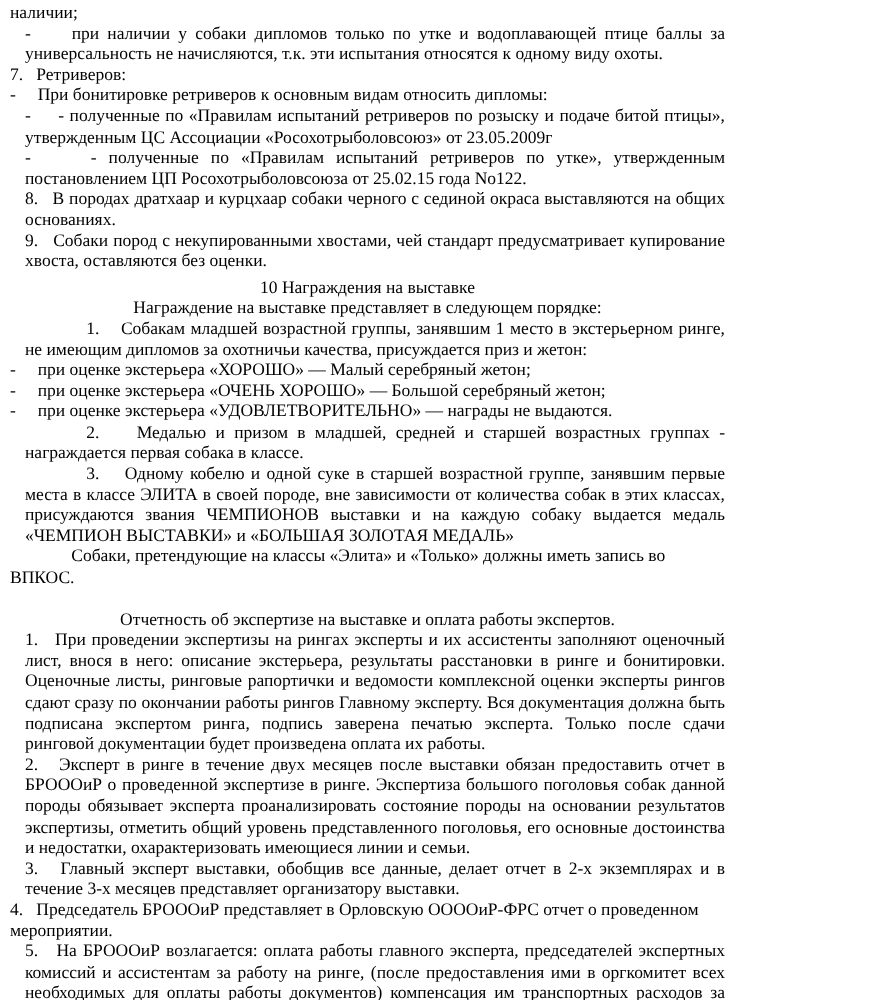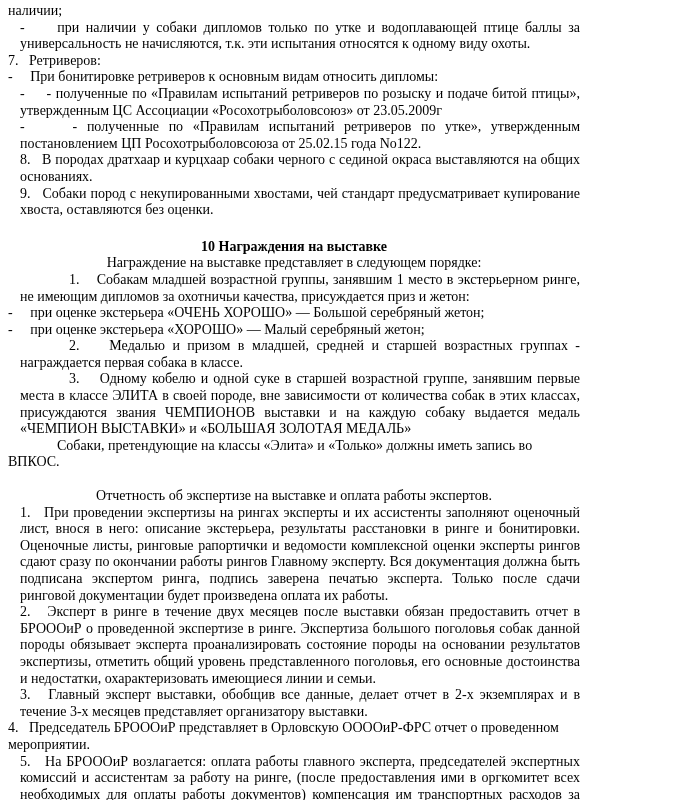--- a/index.html
+++ b/index.html
@@ -24,21 +24,21 @@
     background: #ffffff;
   }
   p {
     margin: 0;
     padding: 0;
   }
   .justify { text-align: justify; margin-left: 12px; }
   .left    { text-align: left; }
   .center  { text-align: center; }
   .indent  { text-indent: 49px; }
-  .gap-sm  { margin-top: 20px; font-weight: bold; }
+  .gap-sm  { margin-top: 4px; }
   .gap-md  { margin-top: 17px; }
 </style>
 </head>
 <body>
 
 <div class="page">
 
   <div>
     <p class="left">наличии;</p>
     <p class="justify">-&nbsp;&nbsp;&nbsp;&nbsp;&nbsp;при наличии у собаки дипломов только по утке и водоплавающей птице баллы за универсальность не начисляются, т.к. эти испытания относятся к одному виду охоты.</p>
@@ -47,22 +47,23 @@
     <p class="justify">-&nbsp;&nbsp;&nbsp;&nbsp;&nbsp;- полученные по «Правилам испытаний ретриверов по розыску и подаче битой птицы», утвержденным ЦС Ассоциации «Росохотрыболовсоюз» от 23.05.2009г</p>
     <p class="justify">-&nbsp;&nbsp;&nbsp;&nbsp;&nbsp;- полученные по «Правилам испытаний ретриверов по утке», утвержденным постановлением ЦП Росохотрыболовсоюза от 25.02.15 года No122.</p>
     <p class="justify">8.&nbsp;&nbsp;&nbsp;В породах дратхаар и курцхаар собаки черного с сединой окраса выставляются на общих основаниях.</p>
     <p class="justify">9.&nbsp;&nbsp;&nbsp;Собаки пород с некупированными хвостами, чей стандарт предусматривает купирование хвоста, оставляются без оценки.</p>
   </div>
 
   <div>
     <p class="center gap-sm">10 Награждения на выставке</p>
     <p class="center">Награждение на выставке представляет в следующем порядке:</p>
     <p class="justify indent">1.&nbsp;&nbsp;&nbsp;&nbsp;Собакам младшей возрастной группы, занявшим 1 место в экстерьерном ринге, не имеющим дипломов за охотничьи качества, присуждается приз и жетон:</p>
+    <p class="left">-&nbsp;&nbsp;&nbsp;&nbsp;&nbsp;при оценке экстерьера «ХОРОШО» — Малый серебряный жетон;</p>
     <p class="left">-&nbsp;&nbsp;&nbsp;&nbsp;&nbsp;при оценке экстерьера «ОЧЕНЬ ХОРОШО» — Большой серебряный жетон;</p>
-    <p class="left">-&nbsp;&nbsp;&nbsp;&nbsp;&nbsp;при оценке экстерьера «ХОРОШО» — Малый серебряный жетон;</p>
+    <p class="left">-&nbsp;&nbsp;&nbsp;&nbsp;&nbsp;при оценке экстерьера «УДОВЛЕТВОРИТЕЛЬНО» — награды не выдаются.</p>
     <p class="justify indent">2.&nbsp;&nbsp;&nbsp;&nbsp;Медалью и призом в младшей, средней и старшей возрастных группах - награждается первая собака в классе.</p>
     <p class="justify indent">3.&nbsp;&nbsp;&nbsp;&nbsp;Одному кобелю и одной суке в старшей возрастной группе, занявшим первые места в классе ЭЛИТА в своей породе, вне зависимости от количества собак в этих классах, присуждаются звания ЧЕМПИОНОВ выставки и на каждую собаку выдается медаль «ЧЕМПИОН ВЫСТАВКИ» и «БОЛЬШАЯ ЗОЛОТАЯ МЕДАЛЬ»</p>
     <p class="left indent">Собаки, претендующие на классы «Элита» и «Только» должны иметь запись во ВПКОС.</p>
   </div>
 
   <div>
     <p class="center gap-md">Отчетность об экспертизе на выставке и оплата работы экспертов.</p>
     <p class="justify">1.&nbsp;&nbsp;&nbsp;При проведении экспертизы на рингах эксперты и их ассистенты заполняют оценочный лист, внося в него: описание экстерьера, результаты расстановки в ринге и бонитировки. Оценочные листы, ринговые рапортички и ведомости комплексной оценки эксперты рингов сдают сразу по окончании работы рингов Главному эксперту. Вся документация должна быть подписана экспертом ринга, подпись заверена печатью эксперта. Только после сдачи ринговой документации будет произведена оплата их работы.</p>
     <p class="justify">2.&nbsp;&nbsp;&nbsp;Эксперт в ринге в течение двух месяцев после выставки обязан предоставить отчет в БРОООиР о проведенной экспертизе в ринге. Экспертиза большого поголовья собак данной породы обязывает эксперта проанализировать состояние породы на основании результатов экспертизы, отметить общий уровень представленного поголовья, его основные достоинства и недостатки, охарактеризовать имеющиеся линии и семьи.</p>
     <p class="justify">3.&nbsp;&nbsp;&nbsp;Главный эксперт выставки, обобщив все данные, делает отчет в 2-х экземплярах и в течение 3-х месяцев представляет организатору выставки.</p>

